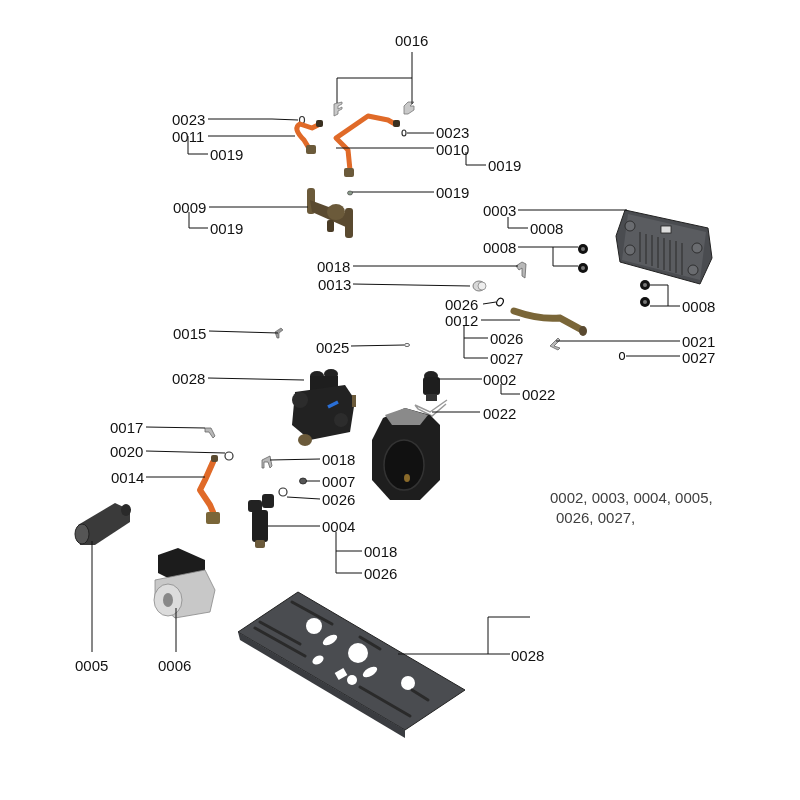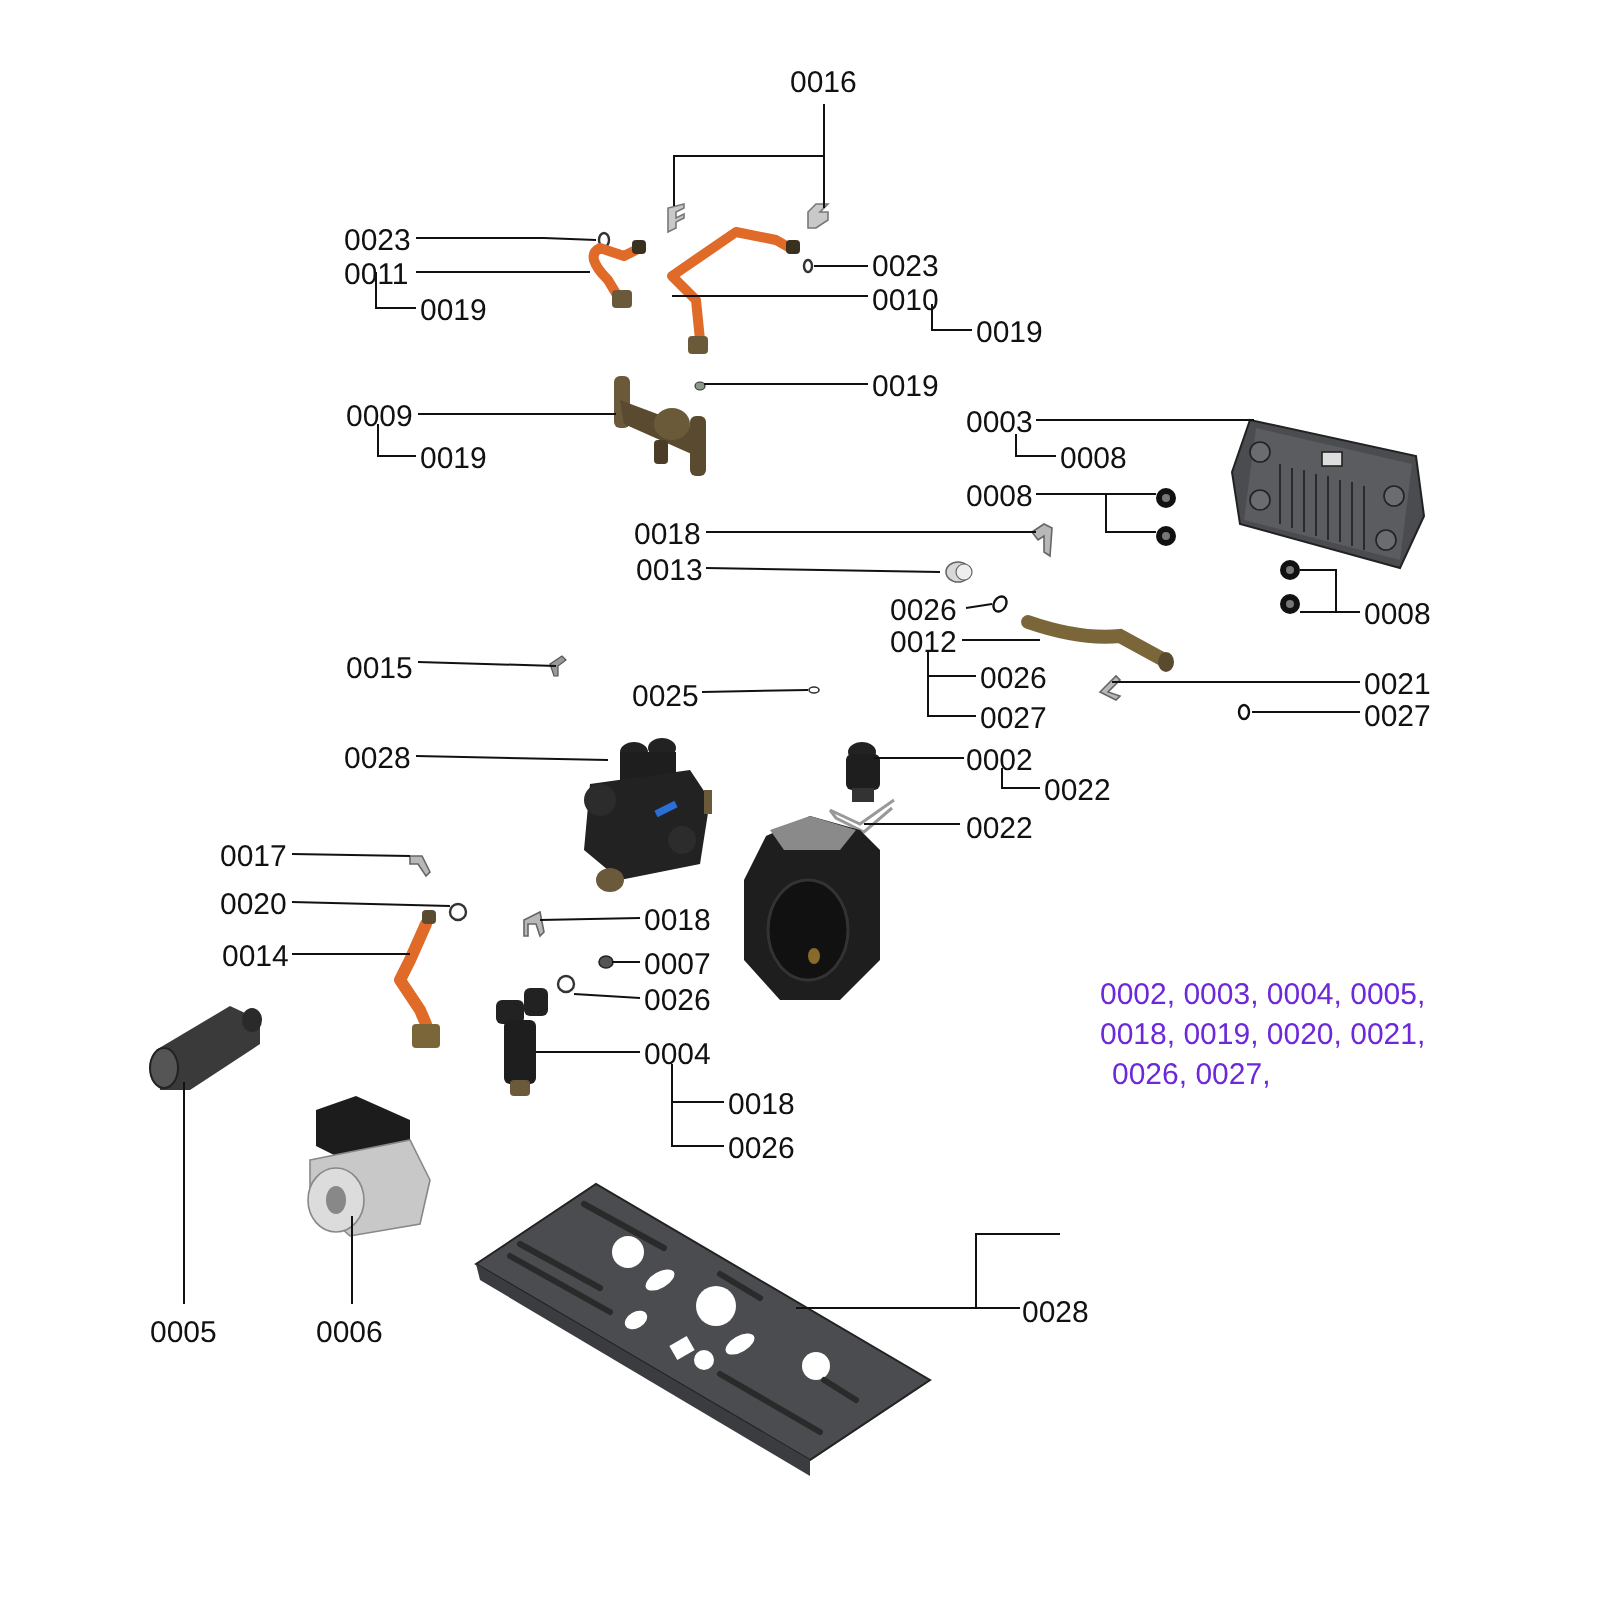--- a/index.html
+++ b/index.html
@@ -1,20 +1,20 @@
 <!DOCTYPE html>
 <html><head>
 <meta charset="utf-8">
 <style>
   html, body { margin: 0; padding: 0; background: #ffffff; }
   body { width: 800px; height: 800px; position: relative; overflow: hidden; font-family: "Liberation Sans", sans-serif; }
   #diagram { position: absolute; left: 0; top: 0; width: 800px; height: 800px; }
   .lbl { font-family: "Liberation Sans", sans-serif; font-size: 15px; fill: #111; }
   .ldr { stroke: #111; stroke-width: 1; fill: none; }
-  #parts-list { position: absolute; left: 550px; top: 488px; width: 240px; font-size: 15px; line-height: 20px; color: #6d28d9; font-family: "Liberation Sans", sans-serif; }
+  #parts-list { position: absolute; left: 550px; top: 488px; width: 240px; font-size: 15px; line-height: 20px; color: #404040; font-family: "Liberation Sans", sans-serif; }
   #parts-list div { white-space: nowrap; }
 </style>
 </head>
 <body>
 
 <svg id="diagram" viewBox="0 0 800 800" xmlns="http://www.w3.org/2000/svg">
 
   <g>
     <path d="M334 104 l0 12 l4 -2 l0 -3 l4 -2 l0 -2 l-4 2 l0 -3 l4 -2 l0 -2 z" fill="#c9c9c9" stroke="#777" stroke-width="0.8"></path>
   </g>
@@ -303,15 +303,14 @@
     <text class="lbl" x="364" y="557">0018</text>
     <text class="lbl" x="364" y="579">0026</text>
     <text class="lbl" x="75" y="671">0005</text>
     <text class="lbl" x="158" y="671">0006</text>
     <text class="lbl" x="511" y="661">0028</text>
   </g>
 </svg>
 
 <div id="parts-list">
   <div>0002, 0003, 0004, 0005,</div>
-  <div>0018, 0019, 0020, 0021,</div>
   <div style="margin-left:6px">0026, 0027,</div>
 </div>
 
 </body></html>

